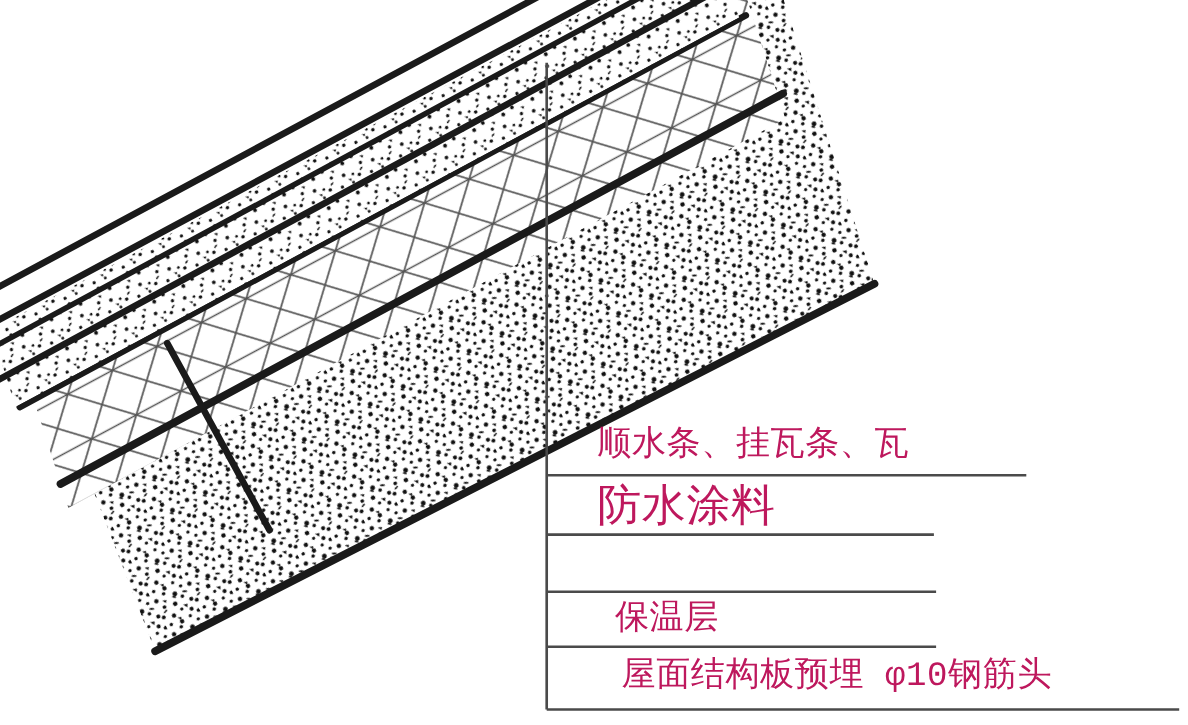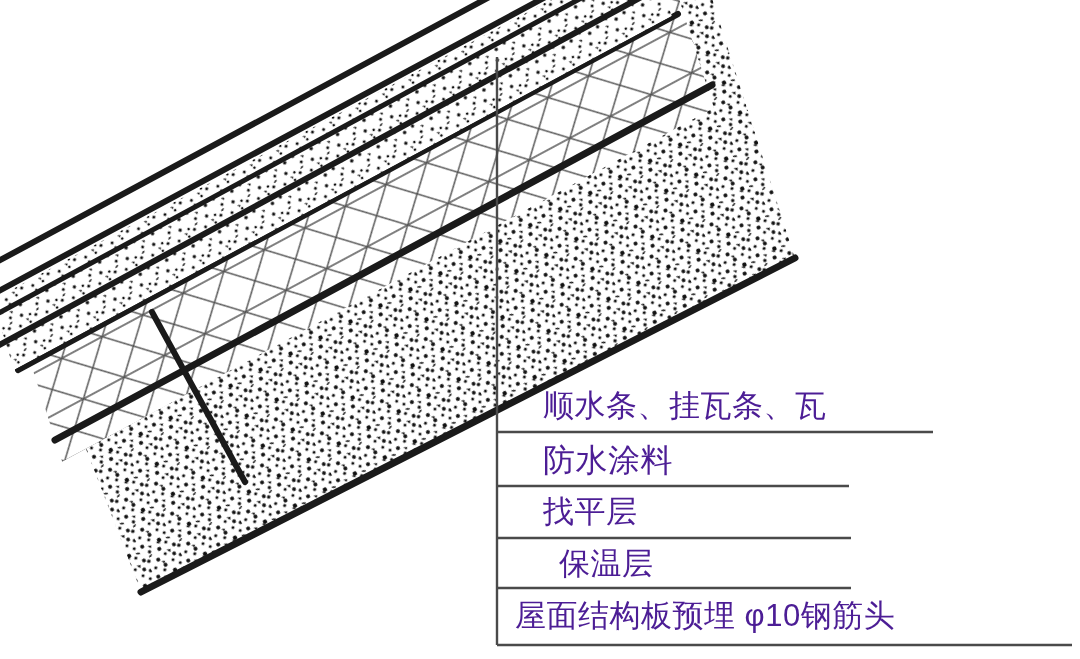--- a/index.html
+++ b/index.html
@@ -5,22 +5,22 @@
   html,body{margin:0;padding:0;background:#ffffff;}
   body{
     width:1080px;height:659px;overflow:hidden;
     font-family:"Liberation Serif","DejaVu Serif",serif;
     background:#ffffff;
   }
   #stage{position:relative;width:1080px;height:659px;background:#ffffff;}
   svg.board{position:absolute;left:0;top:0;width:1080px;height:659px;display:block;}
   .lbl{
     position:absolute;
-    color:#4c1d95;
-    font-family:Liberation Sans, sans-serif;
+    color:#be185d;
+    font-family:Liberation Mono, monospace;
     font-size:30px;
     line-height:1;
     white-space:nowrap;
     letter-spacing:0.5px;
   }
 </style>
 </head>
 <body>
 
 <div id="stage">
@@ -149,21 +149,20 @@
       <line x1="497" y1="432" x2="933" y2="432" stroke-width="2.4"></line>
       <line x1="497" y1="486" x2="849" y2="486" stroke-width="2.4"></line>
       <line x1="497" y1="538" x2="851" y2="538" stroke-width="2.4"></line>
       <line x1="497" y1="588" x2="851" y2="588" stroke-width="2.4"></line>
       <line x1="497" y1="645" x2="1072" y2="645" stroke-width="2.4"></line>
     </g>
   </svg>
 
   <div class="lbl" style="left:543px; top:390px; font-size:31px;">顺水条、挂瓦条、瓦</div>
 
-  <div class="lbl" style="left:543px; top:444px; font-size:32px;">防水涂料</div>
+  <div class="lbl" style="left:543px; top:444px; font-size:40px;">防水涂料</div>
 
-  <div class="lbl" style="left:543px; top:496px; font-size:31px;">找平层</div>
 
   <div class="lbl" style="left:543px; top:548px; font-size:31px;margin-left:16px;">保温层</div>
 
-  <div class="lbl" style="left:515px; top:600px; font-size:31px;">屋面结构板预埋 φ10钢筋头</div>
+  <div class="lbl" style="left:565px; top:600px; font-size:31px;">屋面结构板预埋 φ10钢筋头</div>
 
 </div>
 
 </body></html>

